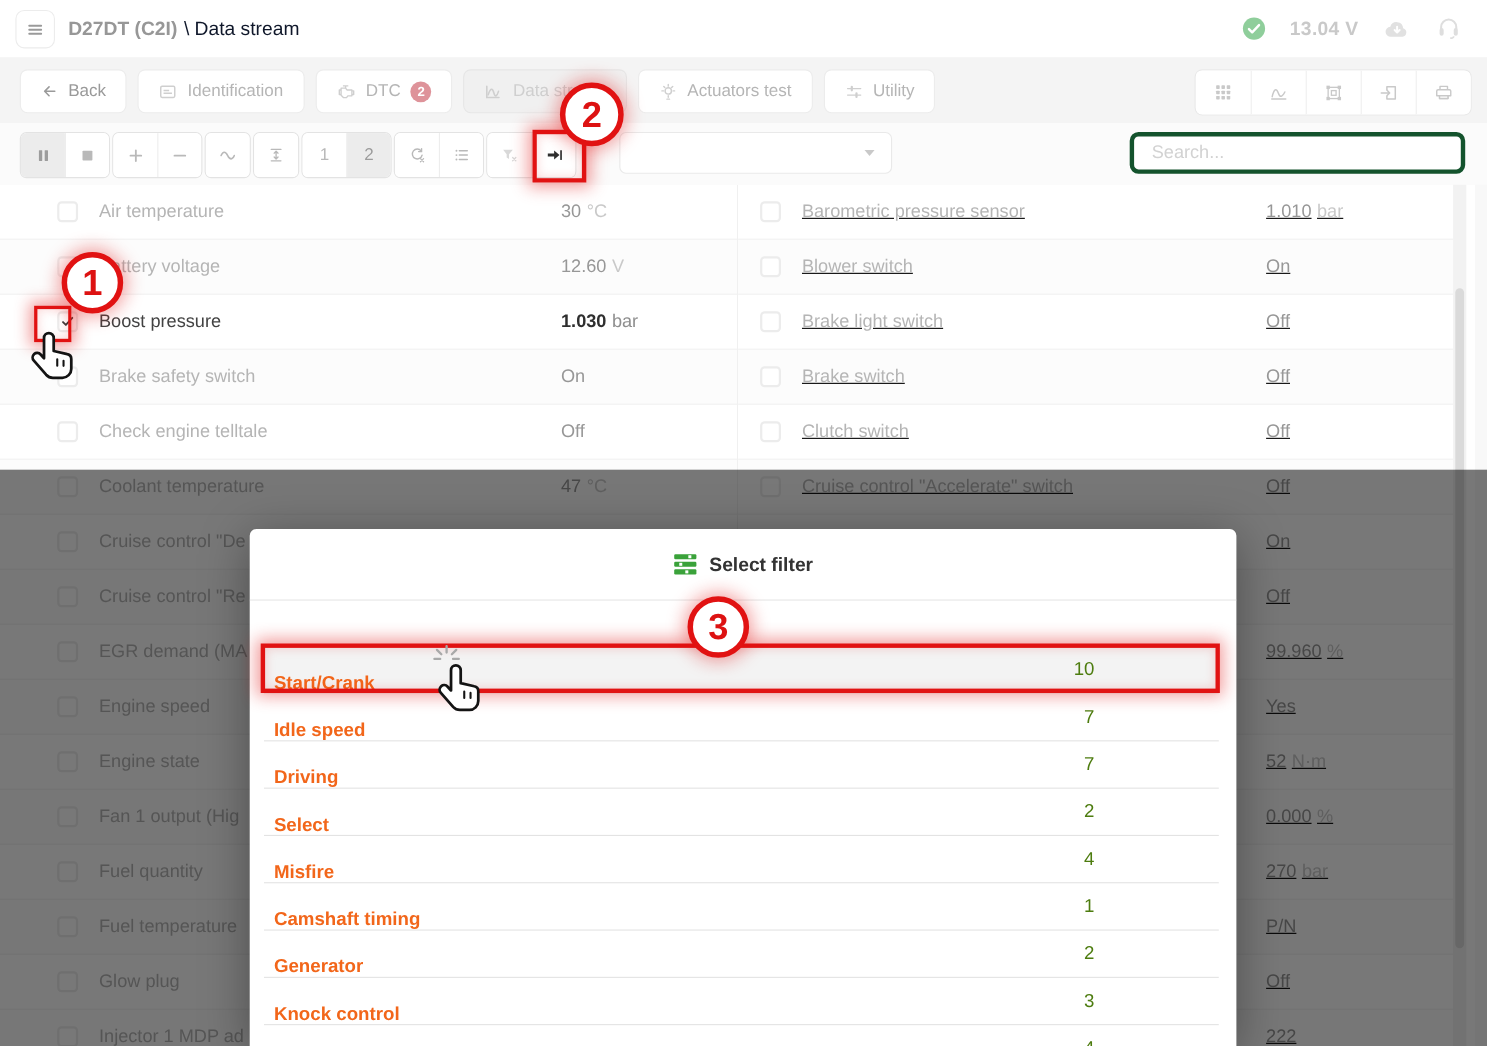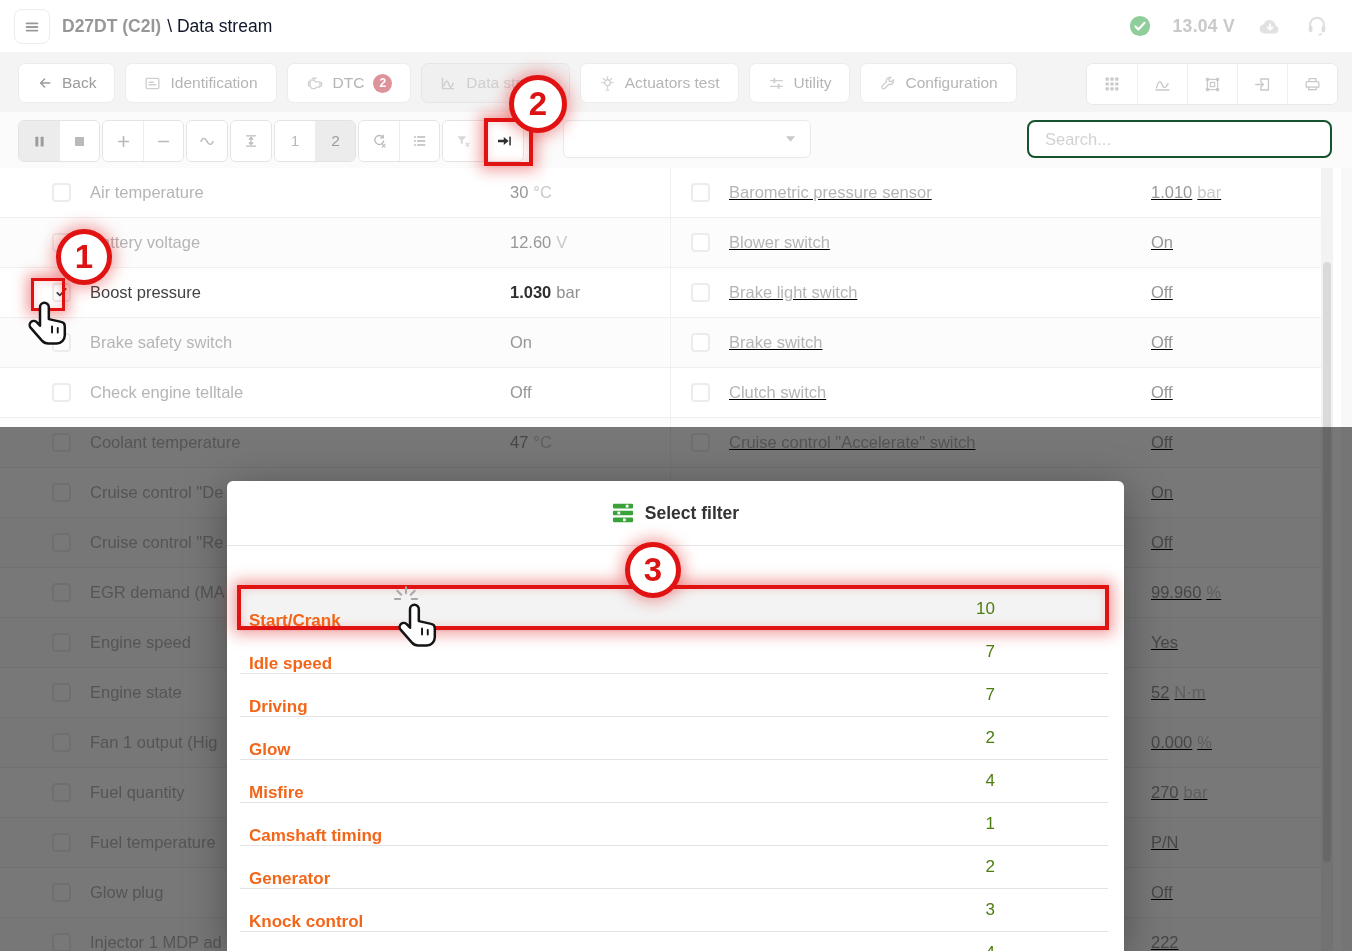--- a/index.html
+++ b/index.html
@@ -48,21 +48,21 @@
   .tbtn{width:40px;height:40px;display:flex;align-items:center;justify-content:center;background:#fff;border:0;
         border-left:1px solid #ededed;color:#b9b9b9;font-size:15.5px;cursor:pointer;font-family:inherit;box-sizing:border-box;}
   .tbtn:first-child{border-left:0;}
   .tbtn.active{background:#ececec;color:#9c9c9c;}
   .tbtn.disabled{color:#d9d9d9;}
   .tbtn.emph{color:#2f2f2f;}
   .dropdown{position:absolute;left:563px;top:8px;width:248px;height:38px;background:#fff;border:1px solid #e9e9e9;
             border-radius:6px;box-sizing:border-box;display:flex;align-items:center;padding:0 14px;cursor:pointer;}
   .dd-value{flex:1;font-size:16px;color:#9a9a9a;}
   .dd-caret{color:#c9c9c9;}
-  .search{position:absolute;right:20px;top:8px;width:305px;height:38px;background:#fff;border:2px solid #14532d;
+  .search{position:absolute;right:20px;top:8px;width:305px;height:38px;background:#fff;border:4px solid #14532d;
           border-radius:8px;box-sizing:border-box;display:flex;align-items:center;justify-content:flex-end;}
   .search input{border:0;outline:0;background:transparent;width:100%;padding:0 16px;font-size:16.5px;color:#888;
                 font-family:inherit;}
   .search input::placeholder{color:#d2d2d2;}
 
   
   .datatable{position:absolute;left:0;top:168px;width:1321px;height:783px;display:flex;overflow:hidden;}
   .col{width:670px;box-sizing:border-box;}
   .col.rightcol{width:651px;border-left:1px solid #f0f0f0;text-decoration:underline;}
   .drow{height:50px;display:flex;align-items:center;border-bottom:1px solid #efefef;background:#fff;
@@ -227,30 +227,20 @@
           <span class="icon">
             <svg viewBox="0 0 20 20" class="i17">
               <g stroke="currentColor" stroke-linecap="round">
                 <path d="M3 6.5h14M3 13.5h14" stroke-width="1.5"></path>
                 <path d="M7.5 4.6v3.8M12.5 11.6v3.8" stroke-width="2.4"></path>
               </g>
             </svg>
           </span>
           <span class="tlabel">Utility</span>
         </button>
-        <button class="tab">
-          <span class="icon">
-            <svg viewBox="0 0 20 20" class="i17">
-              <g stroke="currentColor" stroke-width="1.6" fill="none" stroke-linejoin="round">
-                <path d="M12.8 2.8a4 4 0 0 0-4 5.2L4 12.8a2 2 0 1 0 2.9 2.9l4.8-4.9a4 4 0 0 0 5.2-5.2l-2.4 2.3-2.3-.6-.6-2.3 2.4-2.3z"></path>
-              </g>
-            </svg>
-          </span>
-          <span class="tlabel">Configuration</span>
-        </button>
       </div>
     <div class="viewbtns" id="viewbtns">
         <button class="vbtn">
           <span class="icon">
             <svg viewBox="0 0 20 20" class="i16">
               <g fill="currentColor">
                 <rect x="2" y="2" width="4" height="4" rx=".8"></rect>
                 <rect x="8" y="2" width="4" height="4" rx=".8"></rect>
                 <rect x="14" y="2" width="4" height="4" rx=".8"></rect>
                 <rect x="2" y="8" width="4" height="4" rx=".8"></rect>
@@ -645,21 +635,21 @@
         </div>
         <div class="modal-row">
           <span class="mlabel">Idle speed</span>
           <span class="mcount">7</span>
         </div>
         <div class="modal-row">
           <span class="mlabel">Driving</span>
           <span class="mcount">7</span>
         </div>
         <div class="modal-row">
-          <span class="mlabel">Glow</span>
+          <span class="mlabel">Select</span>
           <span class="mcount">2</span>
         </div>
         <div class="modal-row">
           <span class="mlabel">Misfire</span>
           <span class="mcount">4</span>
         </div>
         <div class="modal-row">
           <span class="mlabel">Camshaft timing</span>
           <span class="mcount">1</span>
         </div>

